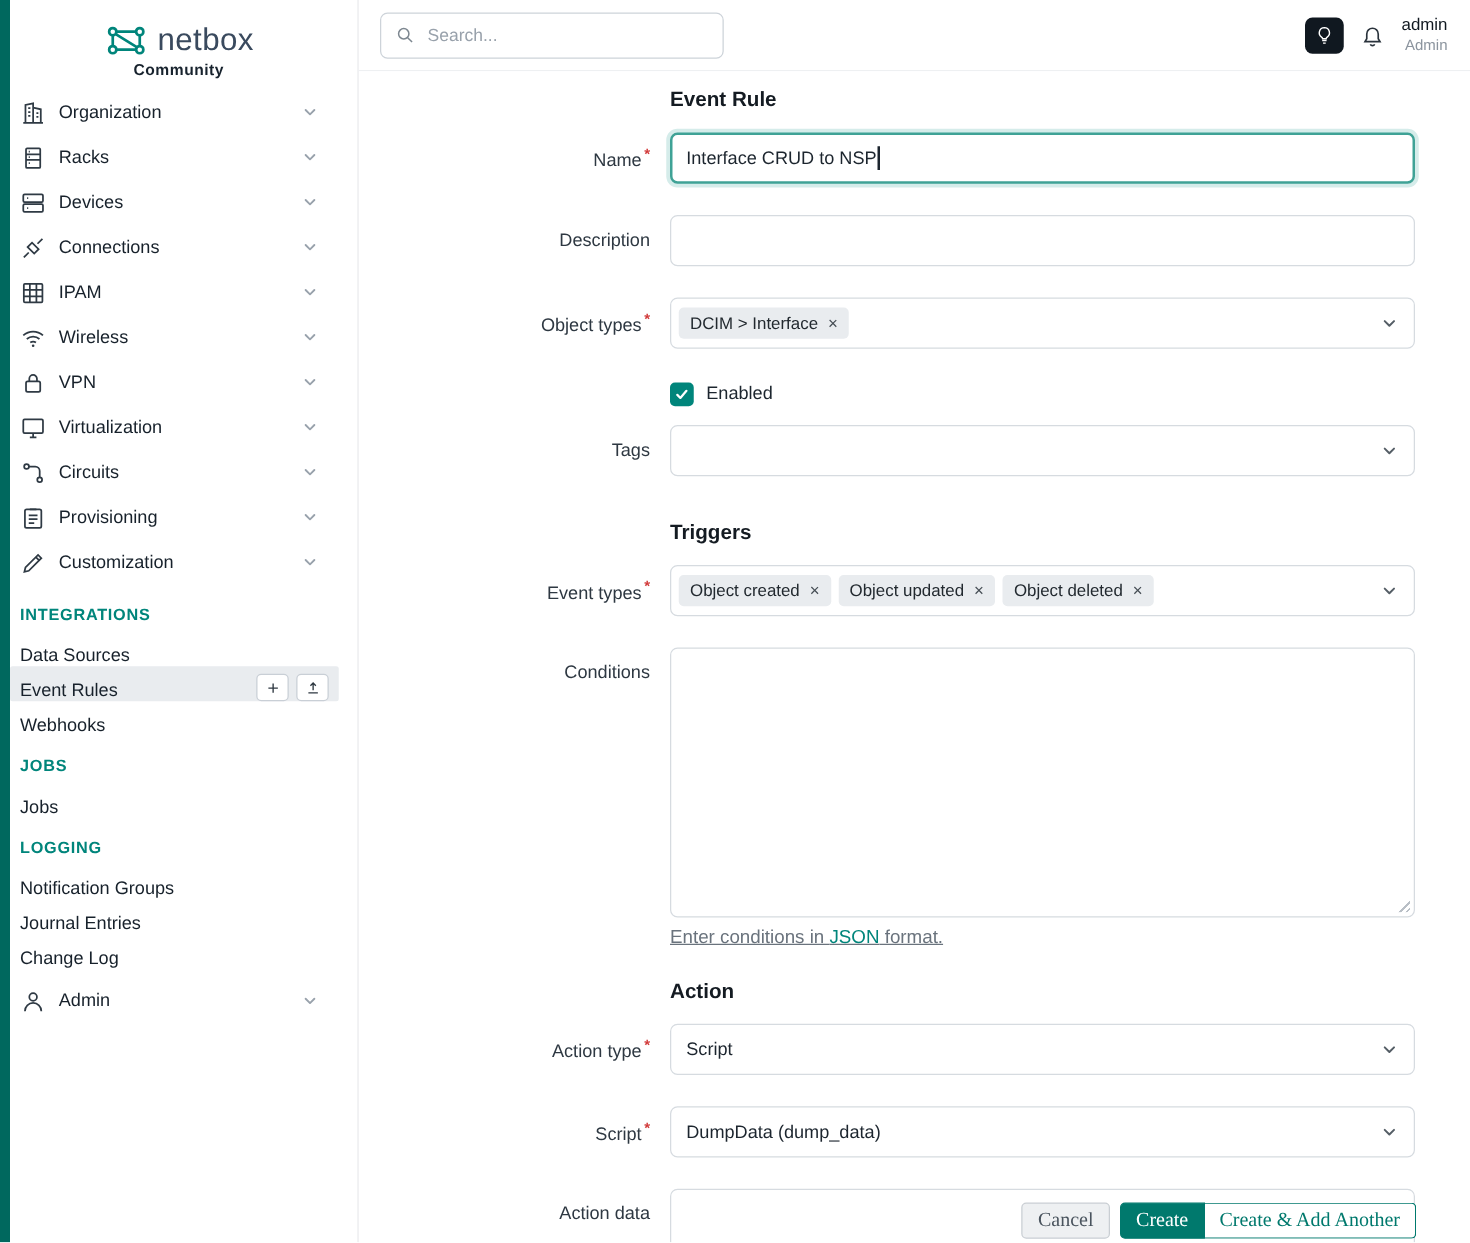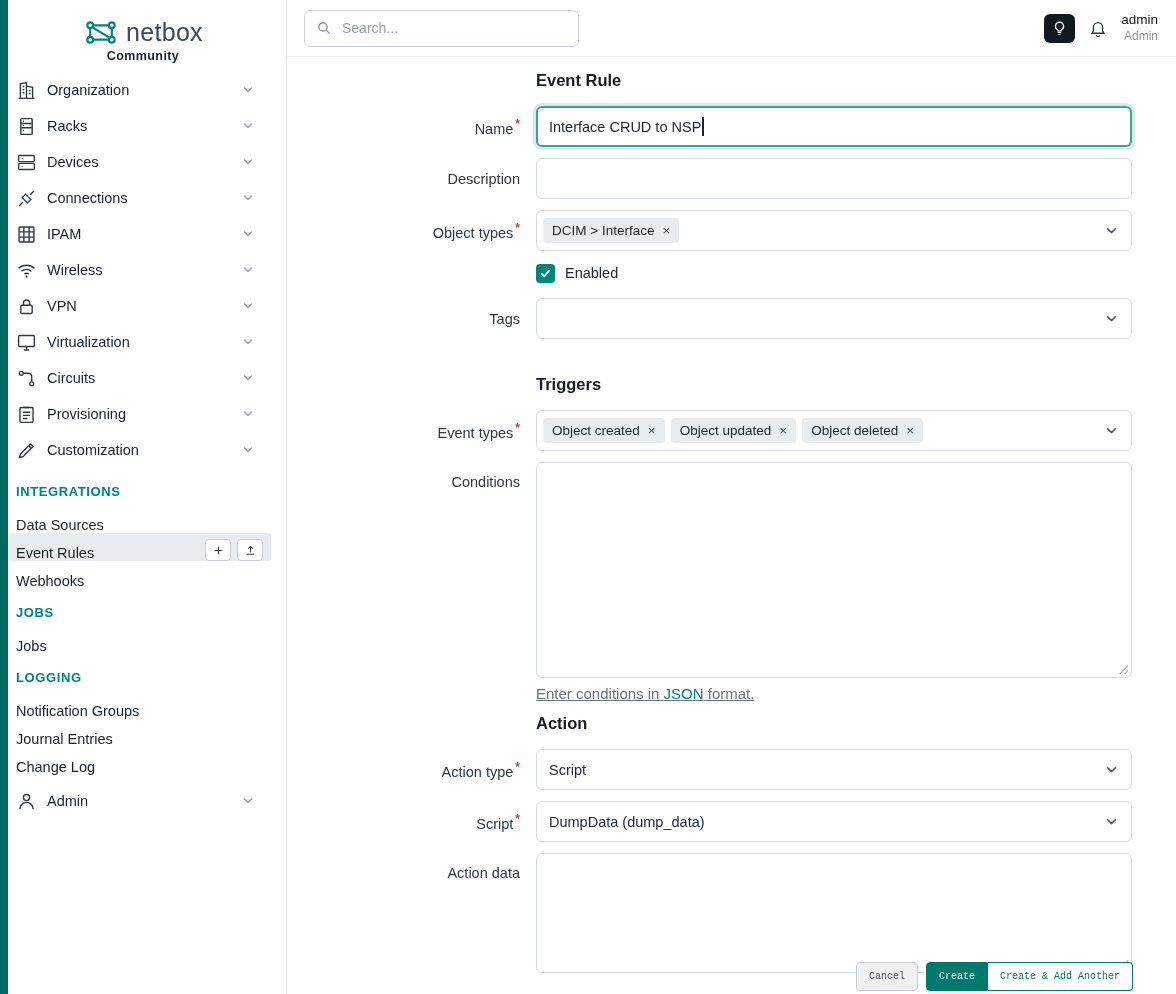--- a/index.html
+++ b/index.html
@@ -52,21 +52,21 @@
   .user { display:flex; flex-direction:column; align-items:flex-end; line-height:1.25; cursor:pointer; }
   .user .name { font-size:13.5px; color:#101820; }
   .user .role { font-size:12px; color:#8b949e; }
 
   
   .main { position:absolute; left:287px; top:57px; right:0; bottom:0; background:#fff; overflow:hidden; padding-top:13px; }
   h2.sec { margin:0 0 16px 249px; font-size:16.5px; line-height:20px; font-weight:700; color:#141b22; }
   h2.mt1 { margin-top:35px; }
   h2.mt2 { }
 
-  .frow { display:flex; align-items:center; margin-bottom:11px; }
+  .frow { display:flex; align-items:center; margin-bottom:25px; }
   .frow.top { align-items:flex-start; }
   .frow.top .lbl { padding-top:12px; }
   .lbl { width:233px; text-align:right; font-size:14.5px; font-weight:500; color:#2e3842; flex:none; }
   .req { color:#d23b3b; margin-left:2px; font-size:12px; vertical-align:super; font-weight:700; }
   .ctrl { margin-left:16px; width:596px; position:relative; }
 
   .inp { height:41px; border:1px solid var(--border); border-radius:6px; background:#fff; font-size:14.5px; color:var(--text); display:flex; align-items:center; padding:0 12px; }
   .inp input { border:0; outline:0; flex:1; font:inherit; color:inherit; background:transparent; width:100%; }
   .inp.focus { border:2px solid #3fa296; box-shadow:0 0 0 3px rgba(21,150,138,.18); padding:0 11px; }
   .caret { width:1.5px; height:19px; background:#1c252e; margin-left:1px; animation:blink 1.1s steps(2) infinite; }
@@ -88,21 +88,21 @@
   .ta::after { content:""; position:absolute; right:3px; bottom:3px; width:11px; height:11px;
     background:repeating-linear-gradient(135deg, transparent 0 2px, #b9bfc6 2px 3.5px);
     clip-path:polygon(100% 0, 100% 100%, 0 100%); }
   .ta.conditions { height:216px; }
   .ta.actiondata { height:120px; }
   .help { margin-top:8px; font-size:15px; line-height:16px; color:#6a737d;text-decoration:underline; }
   .help a { color:var(--teal); text-decoration:none; cursor:pointer; }
 
   
   .footer { position:absolute; right:43px; bottom:3px; display:flex; align-items:center; z-index:5; }
-  .btn { height:29px; font-size:10px; font-family:Liberation Mono, monospace; border-radius:4px; display:flex; align-items:center; padding:0 12px; cursor:pointer; }
+  .btn { height:29px; font-size:16px; font-family:Liberation Serif, serif; border-radius:4px; display:flex; align-items:center; padding:0 12px; cursor:pointer; }
   .btn-cancel { background:#eef0f2; border:1px solid #c9ced3; color:#4a545e; margin-right:8px; }
   .btn-create { background:var(--teal-btn); color:#fff; border:1px solid var(--teal-btn); border-radius:4px 0 0 4px; }
   .btn-add { background:#fff; color:var(--teal-btn); border:1px solid var(--teal-btn); border-left:0; border-radius:0 4px 4px 0; }
 </style>
 </head>
 <body>
 
 <svg width="0" height="0" style="position:absolute">
 <defs>
 <symbol id="i-chev" viewBox="0 0 16 16">

